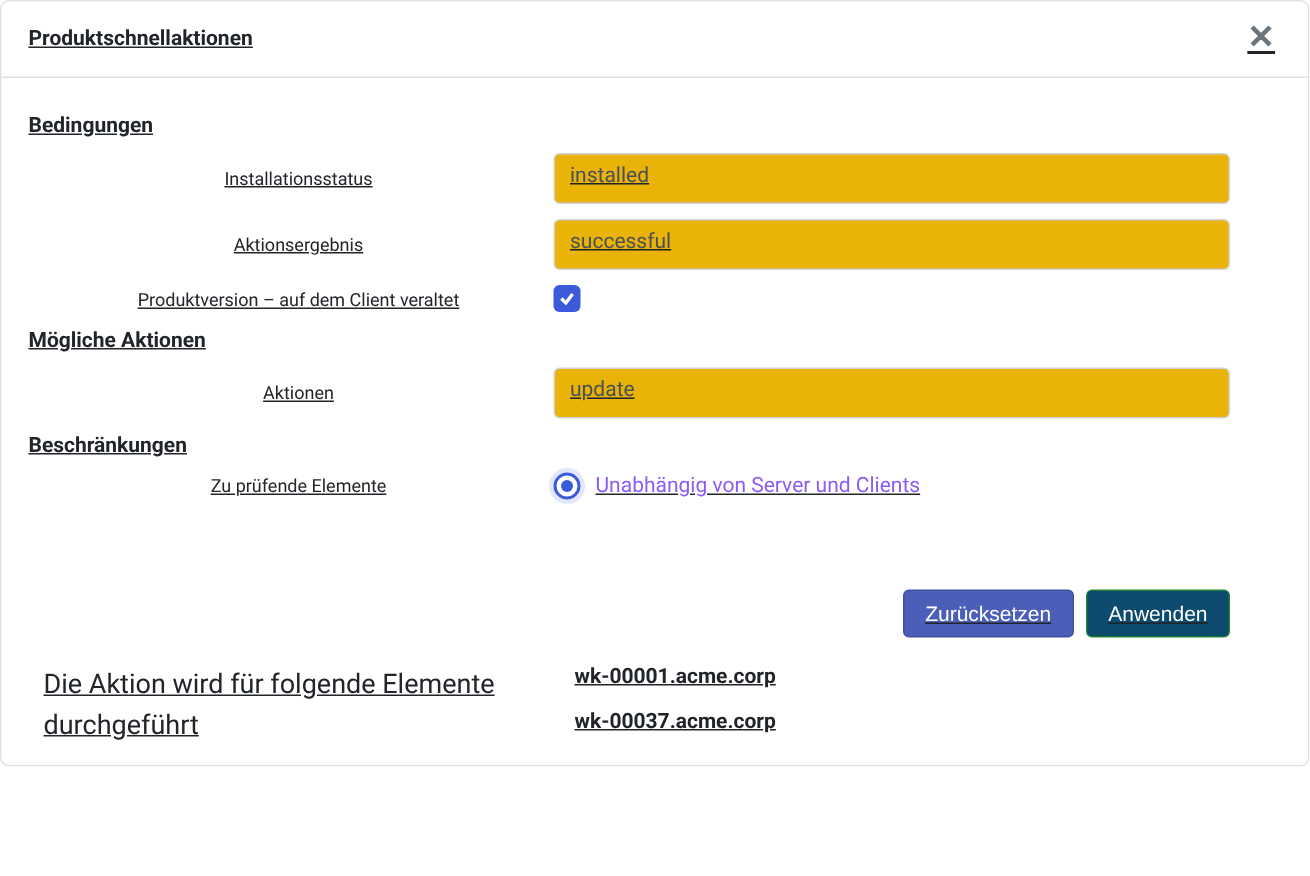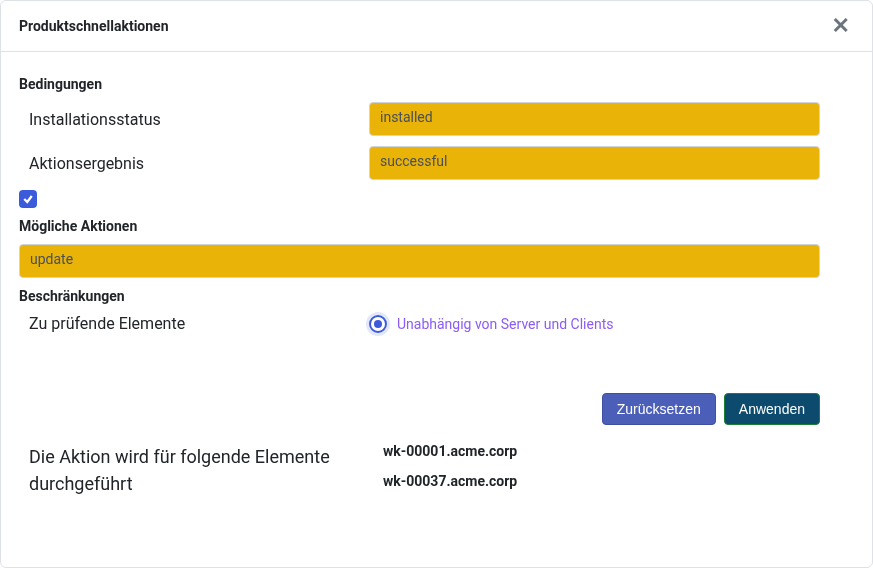--- a/index.html
+++ b/index.html
@@ -6,25 +6,26 @@
   body {
     margin: 0;
     padding: 0;
     font-family: -apple-system, BlinkMacSystemFont, "Segoe UI", Roboto, "Helvetica Neue", Arial, sans-serif;
     font-size: 14px;
     color: #212529;
     background: #fff;
   }
   .dialog {
     width: 873px;
-    height: 568px;
+    height: 511px;
     border: 1px solid #dee2e6;
     border-radius: 6px;
     position: relative;
     background: #fff;
+    text-decoration: underline;
   }
   .dialog-header {
     display: flex;
     align-items: center;
     justify-content: space-between;
     padding: 14px 18px;
     border-bottom: 1px solid #dee2e6;
   }
   .dialog-title {
     font-weight: 700;
@@ -47,21 +48,22 @@
     margin: 6px 0 10px 0;
   }
   .form-row {
     display: flex;
     align-items: center;
     margin-bottom: 10px;
   }
   .form-label {
     width: 350px;
     padding-left: 10px;
-    font-size: 16px;
+    font-size: 12px;
+    text-align: center;
   }
   .form-control-wrap {
     flex: 1;
     padding-right: 34px;
   }
   .select {
     width: 100%;
     height: 34px;
     border: 1px solid #ced4da;
     border-radius: 4px;
@@ -179,32 +181,34 @@
     </div>
 
     <div class="form-row">
       <div class="form-label">Aktionsergebnis</div>
       <div class="form-control-wrap">
         <div class="select">successful</div>
       </div>
     </div>
 
     <div class="form-row">
+      <div class="form-label">Produktversion – auf dem Client veraltet</div>
       <div class="form-control-wrap">
         <span class="checkbox">
           <svg viewBox="0 0 16 16">
               <polyline points="3,8 7,12 13,4"></polyline>
             </svg>
         </span>
       </div>
     </div>
 
     <div class="section-header">Mögliche Aktionen</div>
 
     <div class="form-row">
+      <div class="form-label">Aktionen</div>
       <div class="form-control-wrap">
         <div class="select">update</div>
       </div>
     </div>
 
     <div class="section-header">Beschränkungen</div>
 
     <div class="form-row">
       <div class="form-label">Zu prüfende Elemente</div>
       <div class="form-control-wrap">

